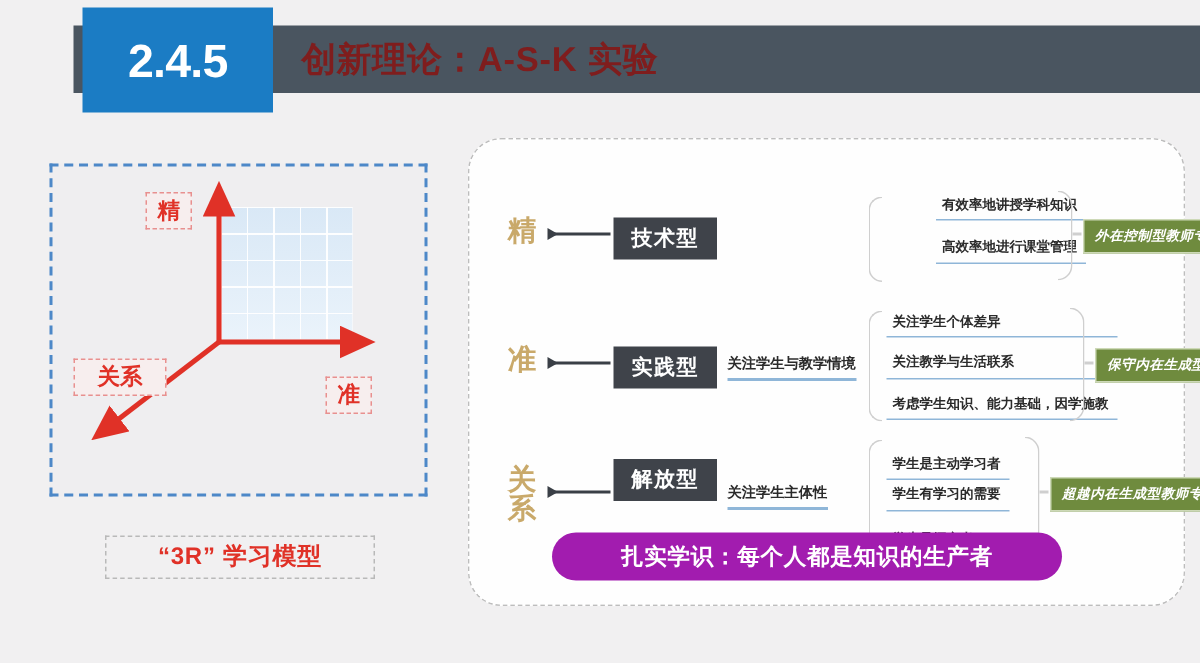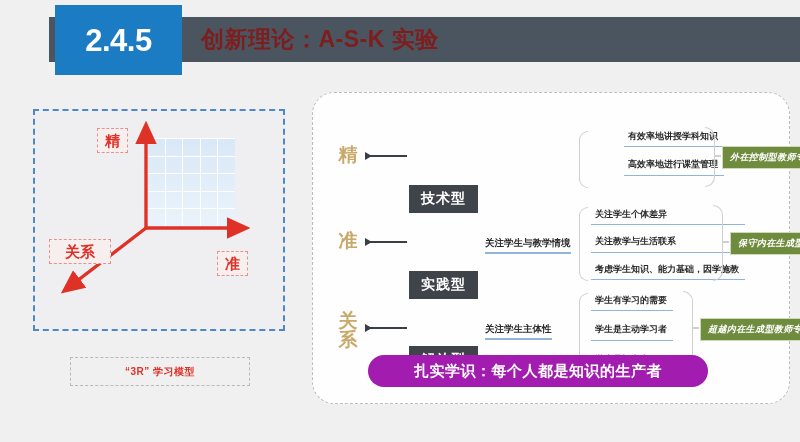--- a/index.html
+++ b/index.html
@@ -111,21 +111,21 @@
     top: 357px;
     width: 180px;
     height: 29px;
     border: 1px dashed #b9b9b9;
     background: #f1f0f1;
     box-sizing: border-box;
     display: flex;
     align-items: center;
     justify-content: center;
     color: #e03127;
-    font-size: 10px;
+    font-size: 16px;
     font-weight: bold;
     letter-spacing: .5px;
   }
 
   
   .right-panel {
     position: absolute;
     left: 312px;
     top: 92px;
     width: 478px;
@@ -175,21 +175,20 @@
   .type-box {
     position: absolute;
     background: #3f434a;
     color: #ffffff;
     font-size: 14px;
     font-weight: bold;
     letter-spacing: 1px;
     padding: 5px 12px;
     white-space: nowrap;
     line-height: 1.25;
-    margin-top: 40px;
   }
 
   .mid-label {
     position: absolute;
     font-size: 9.5px;
     font-weight: bold;
     color: #2b2b2b;
     white-space: nowrap;
     padding-bottom: 4px;
     border-bottom: 2px solid #8fb6d8;
@@ -328,22 +327,22 @@
   </div>
 
   <div class="row row-3 r3">
     <div class="axis-word">关系</div>
     <div class="arrow-line" style="left:56px; top:38px; width:38px;"></div>
     <div class="arrow-head" style="left:52px; top:34.5px; transform:rotate(180deg);"></div>
     <div class="type-box" style="left:96px; top:17px;">解放型</div>
     <div class="mid-label" style="left:172px; top:34px;">关注学生主体性</div>
     <div class="brace-left" style="left:266px; top:4px; height:72px;"></div>
     <div class="sub-stack" style="left:278px; top:2px;">
+      <div class="sub-item" style="margin-top:9px;">学生是主动学习者</div>
       <div class="sub-item">学生有学习的需要</div>
-      <div class="sub-item" style="margin-top:9px;">学生是主动学习者</div>
       <div class="sub-item" style="margin-top:9px;">学生是探究者</div>
     </div>
     <div class="brace" style="left:370px; top:2px; height:74px;"></div>
     <div class="tick" style="left:380px; top:38px;"></div>
     <div class="green-badge" style="left:387px; top:29px;">超越内在生成型教师专业成长</div>
   </div>
 
   <div class="bottom-banner">扎实学识：每个人都是知识的生产者</div>
 </div>
 

